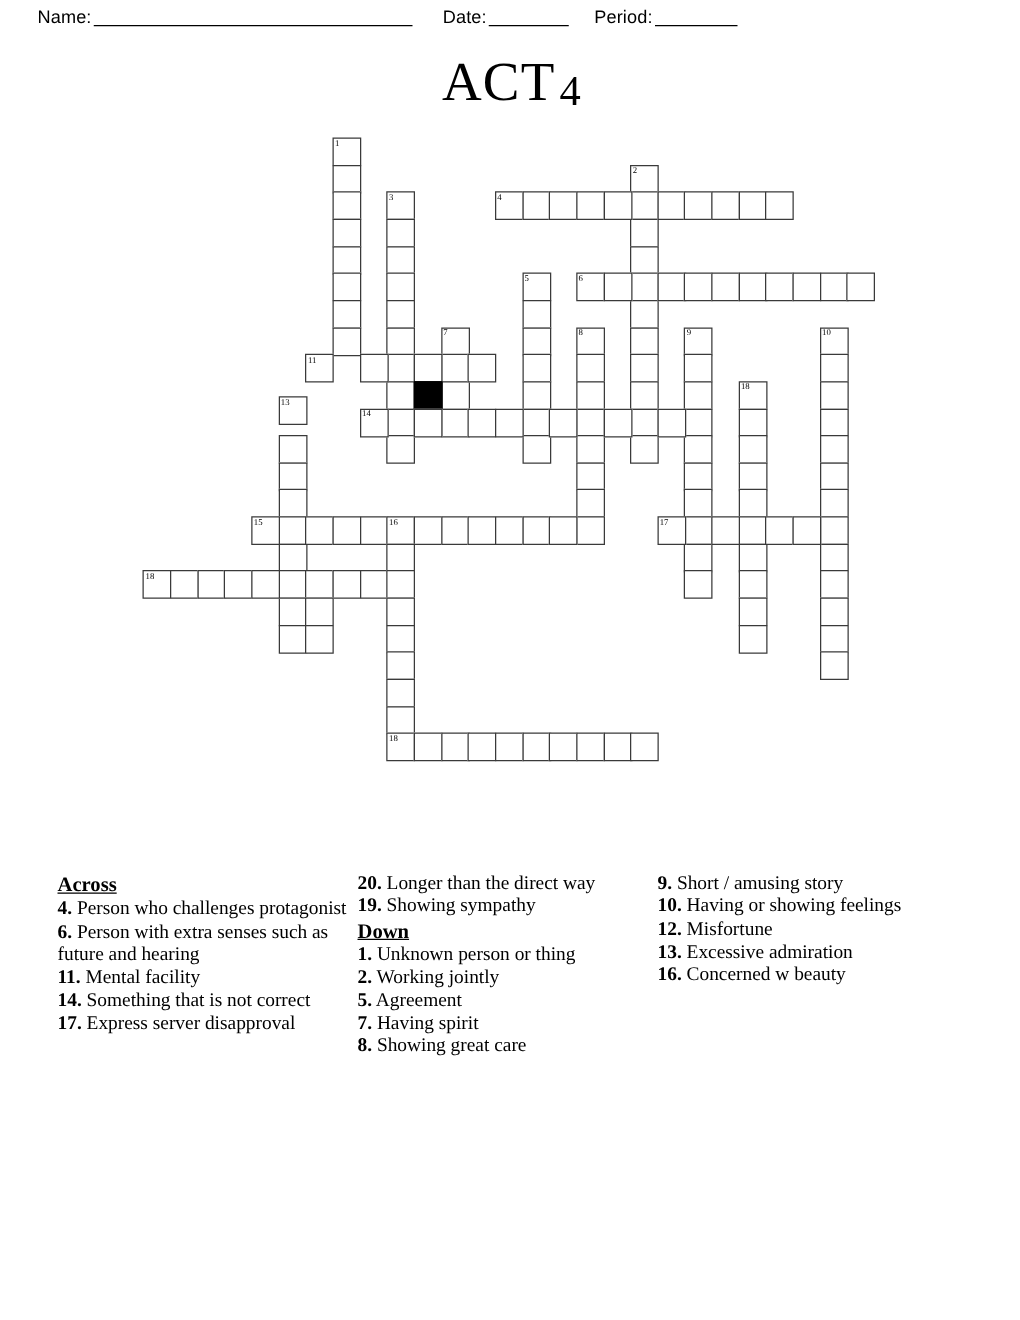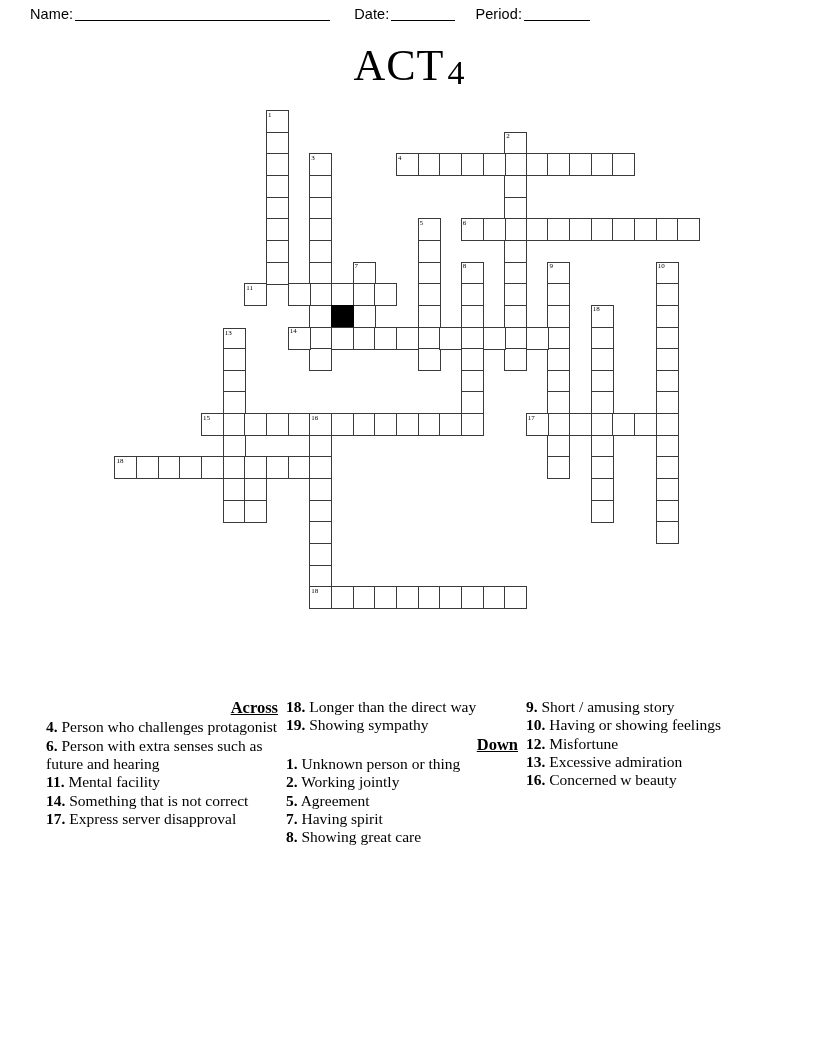--- a/index.html
+++ b/index.html
@@ -113,21 +113,20 @@
   }
   .clue-col.c1 { width: 240px; padding-right: 8px; }
   .clue-col.c2 { width: 240px; padding-right: 8px; }
   .clue-col.c3 { width: 240px; }
   .clue-heading {
     font-weight: bold;
     text-decoration: underline;
     font-size: 16.5px;
     margin: 0 0 1px 0;
     display: block;
-    text-align: right;
   }
   .clue {
     display: block;
     margin: 0;
     padding: 0;
     text-indent: 0;
   }
   .clue .cn {
     font-weight: bold;
   }
@@ -275,21 +274,21 @@
     </div>
     <div class="cell" style="left: 590.75px; top: 326.5px;"></div>
     <div class="cell" style="left: 590.75px; top: 348.15px;"></div>
     <div class="cell" style="left: 590.75px; top: 369.8px;"></div>
     <div class="cell" style="left: 590.75px; top: 391.45px;"></div>
     <div class="cell" style="left: 590.75px; top: 413.1px;"></div>
     <div class="cell" style="left: 590.75px; top: 434.75px;"></div>
     <div class="cell" style="left: 590.75px; top: 456.4px;"></div>
     <div class="cell" style="left: 590.75px; top: 478.05px;"></div>
     <div class="cell" style="left: 590.75px; top: 499.7px;"></div>
-    <div class="cell" style="left: 222.7px; top: 328px;">
+    <div class="cell" style="left: 222.7px; top: 317px;">
       <span class="cnum">13</span>
     </div>
     <div class="cell" style="left: 222.7px; top: 348.15px;"></div>
     <div class="cell" style="left: 222.7px; top: 369.8px;"></div>
     <div class="cell" style="left: 222.7px; top: 391.45px;"></div>
     <div class="cell" style="left: 222.7px; top: 413.1px;"></div>
     <div class="cell" style="left: 222.7px; top: 434.75px;"></div>
     <div class="cell" style="left: 222.7px; top: 456.4px;"></div>
     <div class="cell" style="left: 222.7px; top: 478.05px;"></div>
     <div class="cell" style="left: 222.7px; top: 499.7px;"></div>
@@ -359,21 +358,21 @@
 <div id="clues">
   <div class="clue-col c1">
       <span class="clue-heading">Across</span>
       <span class="clue"><span class="cn">4.</span><span class="ct"> Person who challenges protagonist</span></span>
       <span class="clue"><span class="cn">6.</span><span class="ct"> Person with extra senses such as future and hearing</span></span>
       <span class="clue"><span class="cn">11.</span><span class="ct"> Mental facility</span></span>
       <span class="clue"><span class="cn">14.</span><span class="ct"> Something that is not correct</span></span>
       <span class="clue"><span class="cn">17.</span><span class="ct"> Express server disapproval</span></span>
     </div>
   <div class="clue-col c2">
-      <span class="clue"><span class="cn">18.</span><span class="ct"> Longer than the direct way</span></span>
+      <span class="clue"><span class="cn">20.</span><span class="ct"> Longer than the direct way</span></span>
       <span class="clue"><span class="cn">19.</span><span class="ct"> Showing sympathy</span></span>
       <span class="clue-heading">Down</span>
       <span class="clue"><span class="cn">1.</span><span class="ct"> Unknown person or thing</span></span>
       <span class="clue"><span class="cn">2.</span><span class="ct"> Working jointly</span></span>
       <span class="clue"><span class="cn">5.</span><span class="ct"> Agreement</span></span>
       <span class="clue"><span class="cn">7.</span><span class="ct"> Having spirit</span></span>
       <span class="clue"><span class="cn">8.</span><span class="ct"> Showing great care</span></span>
     </div>
   <div class="clue-col c3">
       <span class="clue"><span class="cn">9.</span><span class="ct"> Short / amusing story</span></span>

